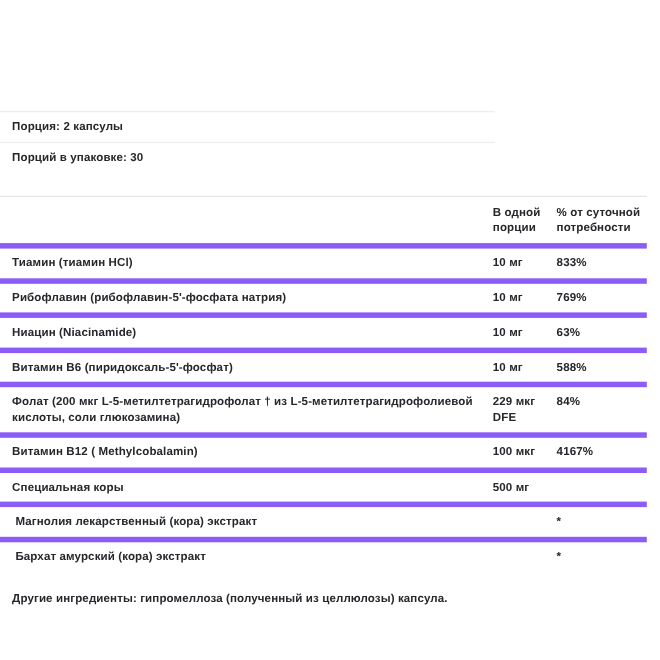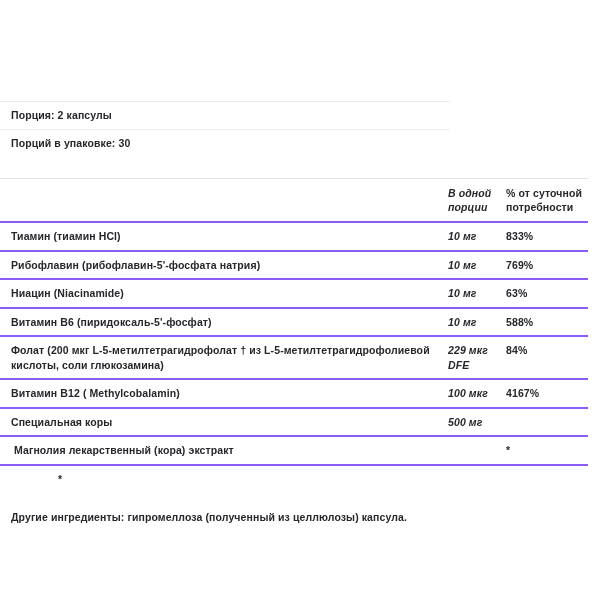--- a/index.html
+++ b/index.html
@@ -62,21 +62,21 @@
   }
 
   
   .facts {
     width: 588px;
   }
 
   .frow {
     display: flex;
     align-items: flex-start;
-    border-top: 2px solid #8b5cf6;
+    border-top: 5px solid #8b5cf6;
     box-sizing: border-box;
     padding: 6px 0 6px 0;
   }
   .frow.first {
     border-top: 1px solid #e4e4e7;
   }
 
   .c-name {
     width: 448px;
     box-sizing: border-box;
@@ -90,21 +90,20 @@
   .c-name.indent {
     padding-left: 14px;
   }
   .c-amount {
     width: 58px;
     box-sizing: border-box;
     font-size: 10.5px;
     font-weight: 700;
     line-height: 14.5px;
     letter-spacing: 0.1px;
-    font-style: italic;
   }
   .c-dv {
     width: 82px;
     box-sizing: border-box;
     font-size: 10.5px;
     font-weight: 700;
     line-height: 14.5px;
     letter-spacing: 0.1px;
   }
 
@@ -216,20 +215,21 @@
       <div class="c-dv"></div>
     </div>
 
     <div class="frow">
       <div class="c-name indent">Магнолия лекарственный (кора) экстракт</div>
       <div class="c-amount"></div>
       <div class="c-dv">*</div>
     </div>
 
     <div class="frow">
+      <div class="c-name indent">Бархат амурский (кора) экстракт</div>
       <div class="c-amount"></div>
       <div class="c-dv">*</div>
     </div>
 
   </div>
 
 
   <div class="note n1">Другие ингредиенты: гипромеллоза (полученный из целлюлозы) капсула.</div>
 
 </div>

